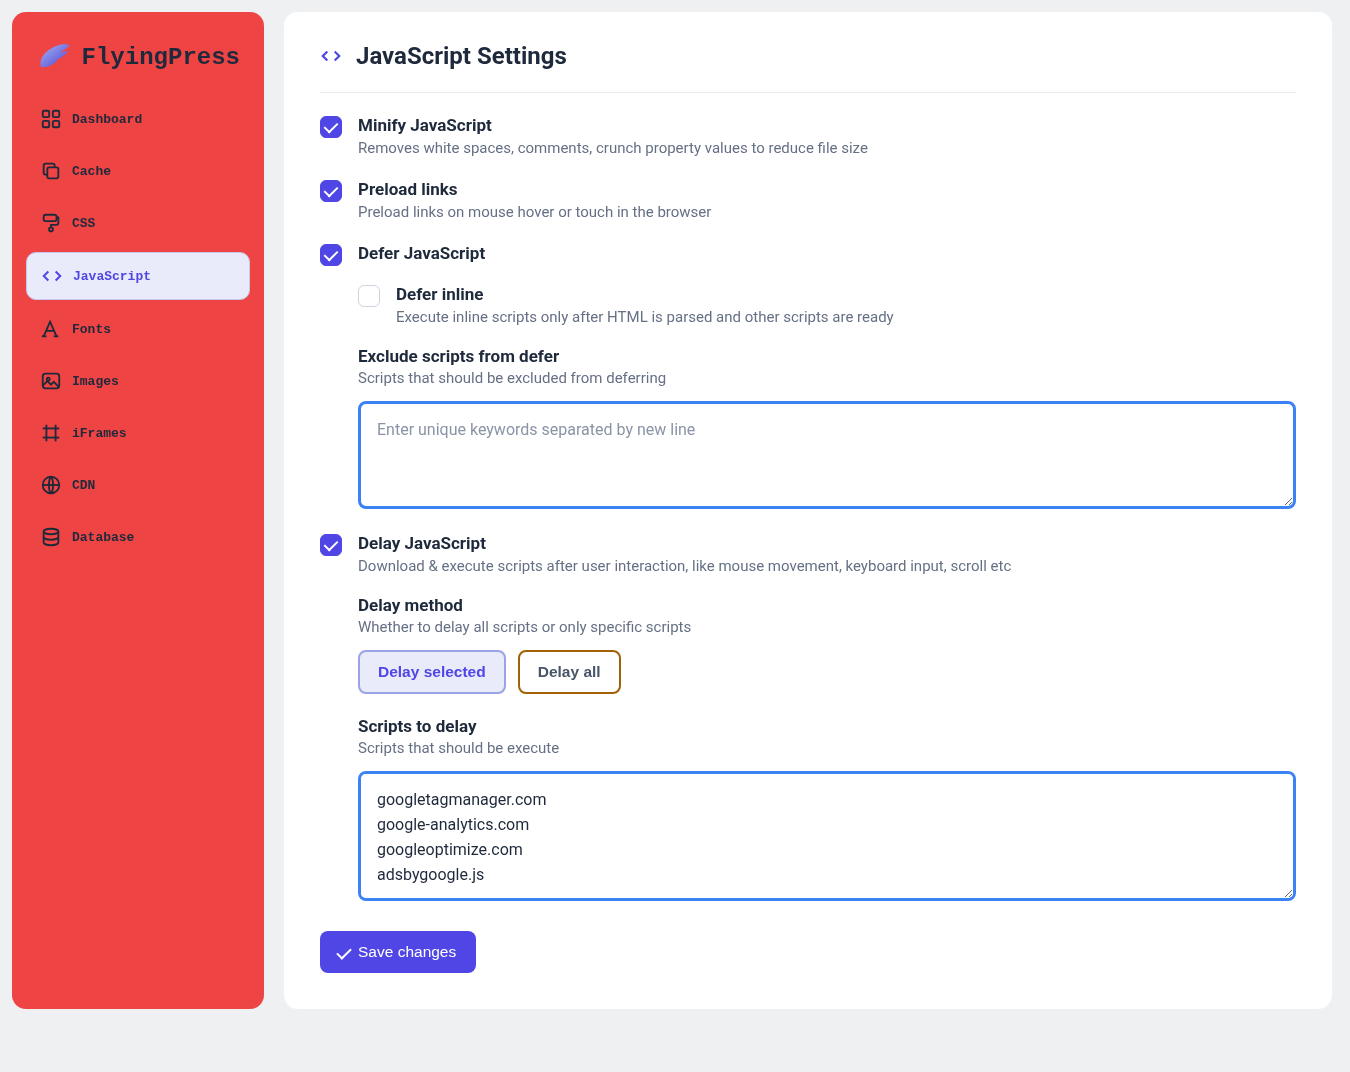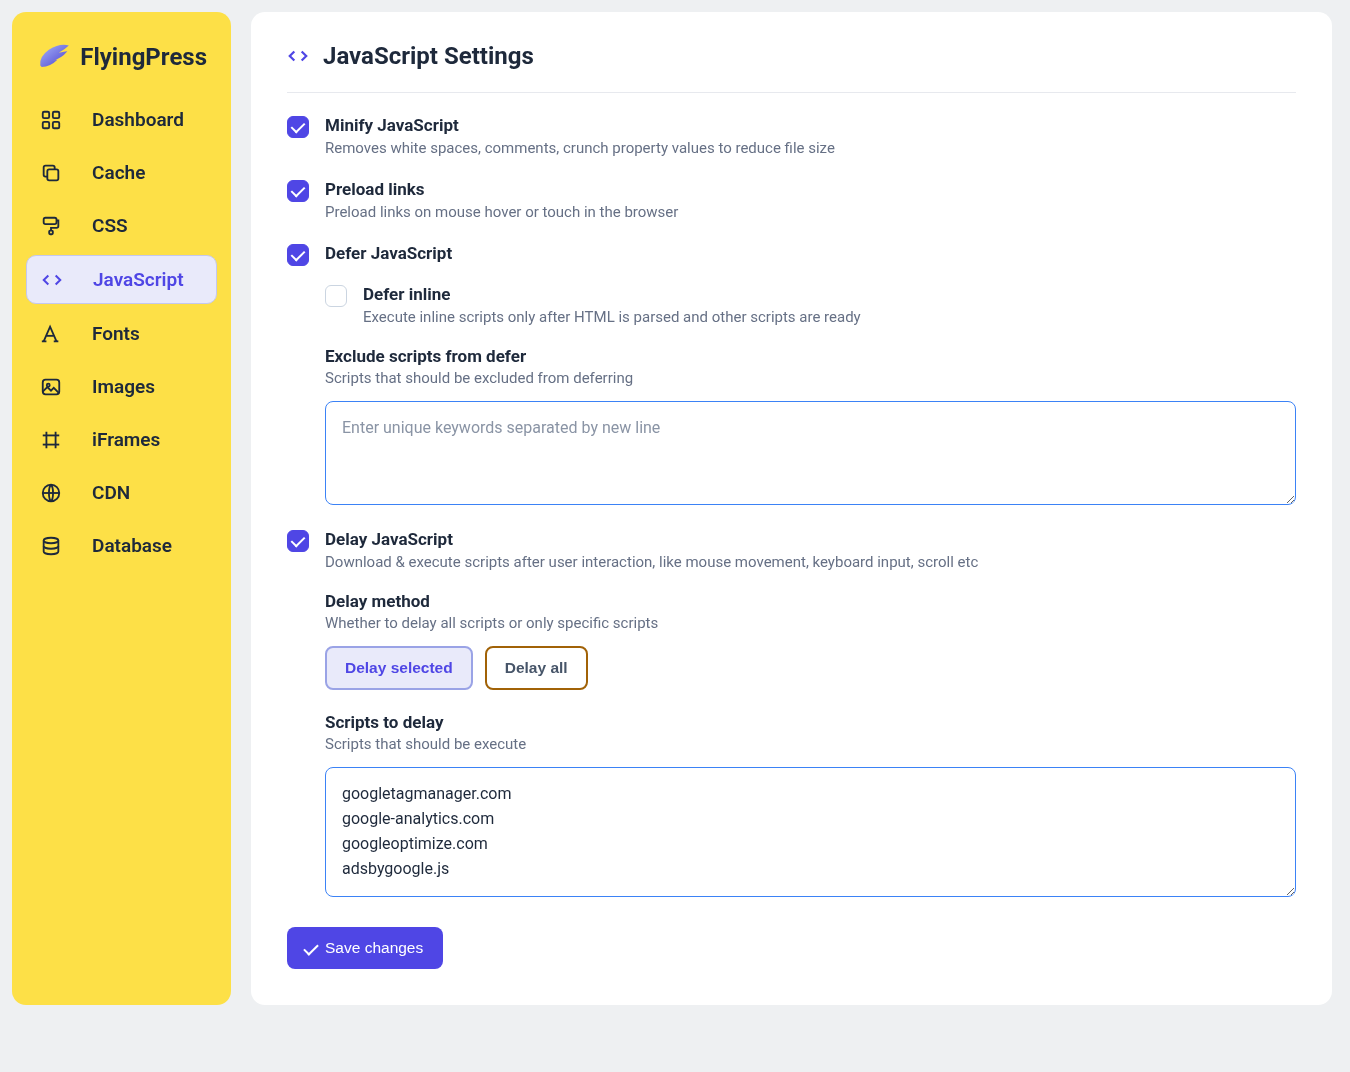--- a/index.html
+++ b/index.html
@@ -5,51 +5,52 @@
 * { box-sizing: border-box; margin: 0; padding: 0; }
 body {
   font-family: -apple-system, BlinkMacSystemFont, "Segoe UI", Roboto, sans-serif;
   background: #eef0f2;
   color: #1e293b;
   font-size: 15px;
   padding: 12px;
 }
 .layout { display: flex; gap: 20px; max-width: 1320px; }
 .sidebar {
-  background: #fde047;
+  background: #ef4444;
   border-radius: 14px;
-  width: 219px;
+  width: 252px;
   padding: 28px 14px 28px 14px;
   flex-shrink: 0;
+  font-family: Liberation Mono, monospace;
 }
 .brand {
   display: flex;
   align-items: center;
   gap: 10px;
   padding: 0 10px 22px 10px;
 }
 .brand-logo {
   width: 40px; height: 34px;
 }
 .brand-name {
   font-size: 24px;
   font-weight: 700;
   color: #1e293b;
 }
 .nav { display: flex; flex-direction: column; gap: 6px; }
 .nav-item {
   display: flex;
   align-items: center;
-  gap: 30px;
+  gap: 10px;
   padding: 12px 14px;
   border-radius: 10px;
   cursor: pointer;
   color: #1e293b;
   font-weight: 600;
-  font-size: 19px;
+  font-size: 13px;
 }
 .nav-item.active {
   background: #e9eafa;
   border: 1px solid #c4c8ee;
   color: #4f46e5;
 }
 .nav-icon { width: 22px; height: 22px; flex-shrink: 0; display:flex; align-items:center; justify-content:center; }
 .nav-icon svg { stroke: #1e293b; }
 .nav-item.active .nav-icon svg { stroke: #4f46e5; fill:none; }
 
@@ -94,21 +95,21 @@
 .setting-title { font-weight:700; font-size:17px; color:#1e293b; }
 .setting-desc { color:#667085; font-size:15px; margin-top:3px; line-height:1.4; }
 
 .sub-block { margin-left: 38px; margin-top: 18px; }
 .sub-block .setting-row { margin-bottom: 18px; }
 
 .field-label { font-weight:700; font-size:17px; color:#1e293b; margin-top: 6px;}
 .field-desc { color:#667085; font-size:15px; margin-top:3px; }
 textarea {
   width: 100%;
-  border: 1px solid #3b82f6;
+  border: 3px solid #3b82f6;
   border-radius: 8px;
   padding: 14px 16px;
   font-family: inherit;
   font-size: 16px;
   color:#1e293b;
   margin-top: 14px;
   resize: vertical;
   line-height: 1.55;
 }
 textarea::placeholder { color:#8a94a5; }

